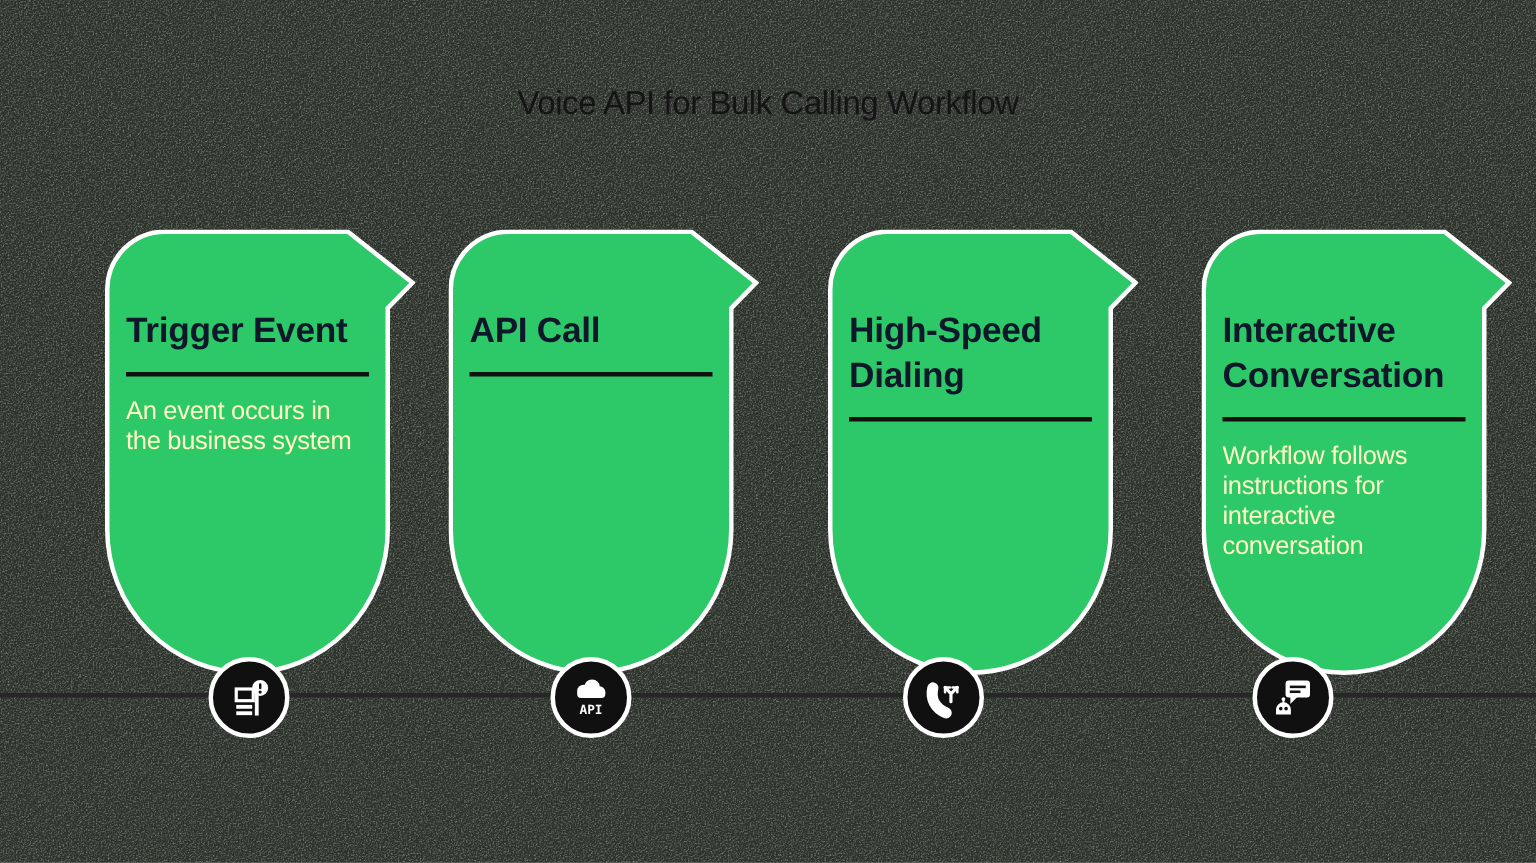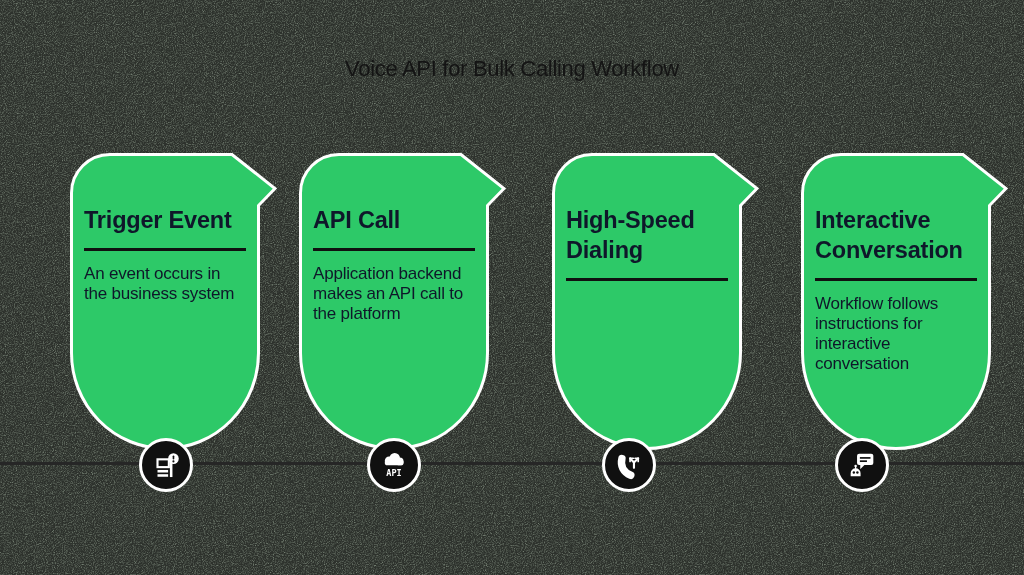--- a/index.html
+++ b/index.html
@@ -36,21 +36,21 @@
     padding: 52px 14px 0 14px;
   }
   .card-title {
     font-size: 23.5px; font-weight: bold; line-height: 30px;
     color: #0f172a; white-space: pre; letter-spacing: -0.2px;
   }
   .card-divider {
     height: 3px; background: #101010; margin: 13px 0 13px 0;
   }
   .card-desc {
-    font-size: 17px; line-height: 20px; color: #0f172a;
+    font-size: 17px; line-height: 20px; color: #fef9c3;
     white-space: pre; letter-spacing: -0.2px;
   }
   .icon-circle {
     position: absolute; top: 438px; width: 54px; height: 54px;
     border-radius: 50%; background: #101010; border: 3px solid #ffffff;
     display: flex; align-items: center; justify-content: center;
     z-index: 4;
   }
   .icon-1 { left: 139px; }
   .icon-2 { left: 367px; }
@@ -95,23 +95,20 @@
   </div>
 </div>
 
 <div class="card card-2">
   <svg class="bubble" viewBox="0 0 207 297">
       <use href="#bubble-shape"></use>
     </svg>
   <div class="card-text">
     <div class="card-title">API Call</div>
     <div class="card-divider"></div>
-    <div class="card-desc">Application backend
-makes an API call to
-the platform</div>
   </div>
 </div>
 
 <div class="card card-3">
   <svg class="bubble" viewBox="0 0 207 297">
       <use href="#bubble-shape"></use>
     </svg>
   <div class="card-text">
     <div class="card-title">High-Speed
 Dialing</div>

